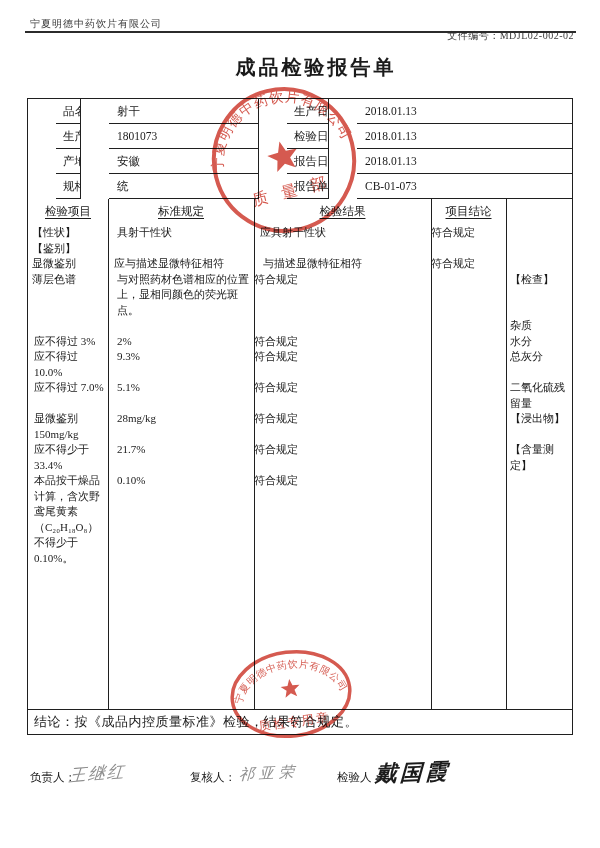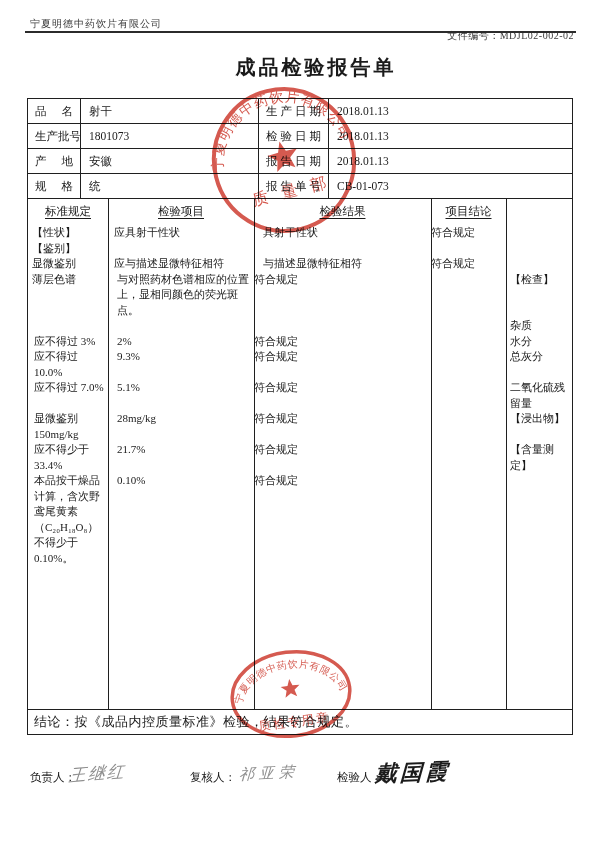--- a/index.html
+++ b/index.html
@@ -13,21 +13,21 @@
   .hdr-docnum{position:absolute;right:26px;top:29px;font-size:10px;color:#3a3a3a;letter-spacing:.5px;}
   .hdr-rule{position:absolute;left:25px;top:31px;width:551px;height:2px;background:#2b2b2b;}
   
   .page-title{position:absolute;left:16px;top:54px;width:600px;text-align:center;
     font-size:20px;font-weight:bold;letter-spacing:3px;}
   
   .report-table{position:absolute;left:27px;top:98px;width:546px;border:1.5px solid #1f1f1f;box-sizing:border-box;}
   
   .info-grid{display:grid;grid-template-columns:53px 178px 70px 1fr;}
   .info-cell{height:25px;line-height:25px;font-size:11.5px;border-bottom:1px solid #1f1f1f;
-    box-sizing:border-box;white-space:nowrap;overflow:hidden;}
+    box-sizing:border-box;white-space:nowrap;overflow:hidden;margin-left:28px;}
   .info-label{border-right:1px solid #1f1f1f;padding:0 7px;text-align:justify;text-align-last:justify;}
   .info-value{padding:0 8px;}
   .cell-br{border-right:1px solid #1f1f1f;}
   
   .main-section{position:relative;height:510px;}
   .vline{position:absolute;top:0;bottom:0;width:1px;background:#1f1f1f;}
   .vl-1{left:80px;} .vl-2{left:226px;} .vl-3{left:403px;} .vl-4{left:478px;}
   .main-grid{position:relative;display:grid;grid-template-columns:80px 146px 177px 75px 1fr;
     font-size:11px;line-height:15.5px;}
   .mh{height:26px;line-height:24px;text-align:center;font-size:11.5px;}
@@ -87,29 +87,29 @@
   </div>
 
   <div class="main-section">
     <div class="vline vl-1"></div>
     <div class="vline vl-2"></div>
     <div class="vline vl-3"></div>
     <div class="vline vl-4"></div>
 
     <div class="main-grid">
 
+      <div class="mh"><span>检验项目</span></div>
       <div class="mh"><span>标准规定</span></div>
-      <div class="mh"><span>检验项目</span></div>
       <div class="mh"><span>检验结果</span></div>
       <div class="mh"><span>项目结论</span></div>
       <div class="mh"></div>
 
       <div class="mc c-item">【性状】</div>
+      <div class="mc c-res">具射干性状</div>
       <div class="mc c-std">应具射干性状</div>
-      <div class="mc c-res">具射干性状</div>
       <div class="mc c-con">符合规定</div>
       <div class="mc"></div>
 
       <div class="mc c-item">【鉴别】</div>
       <div class="mc c-std"></div>
       <div class="mc c-res"></div>
       <div class="mc c-con"></div>
       <div class="mc"></div>
 
       <div class="mc c-item">显微鉴别</div>

